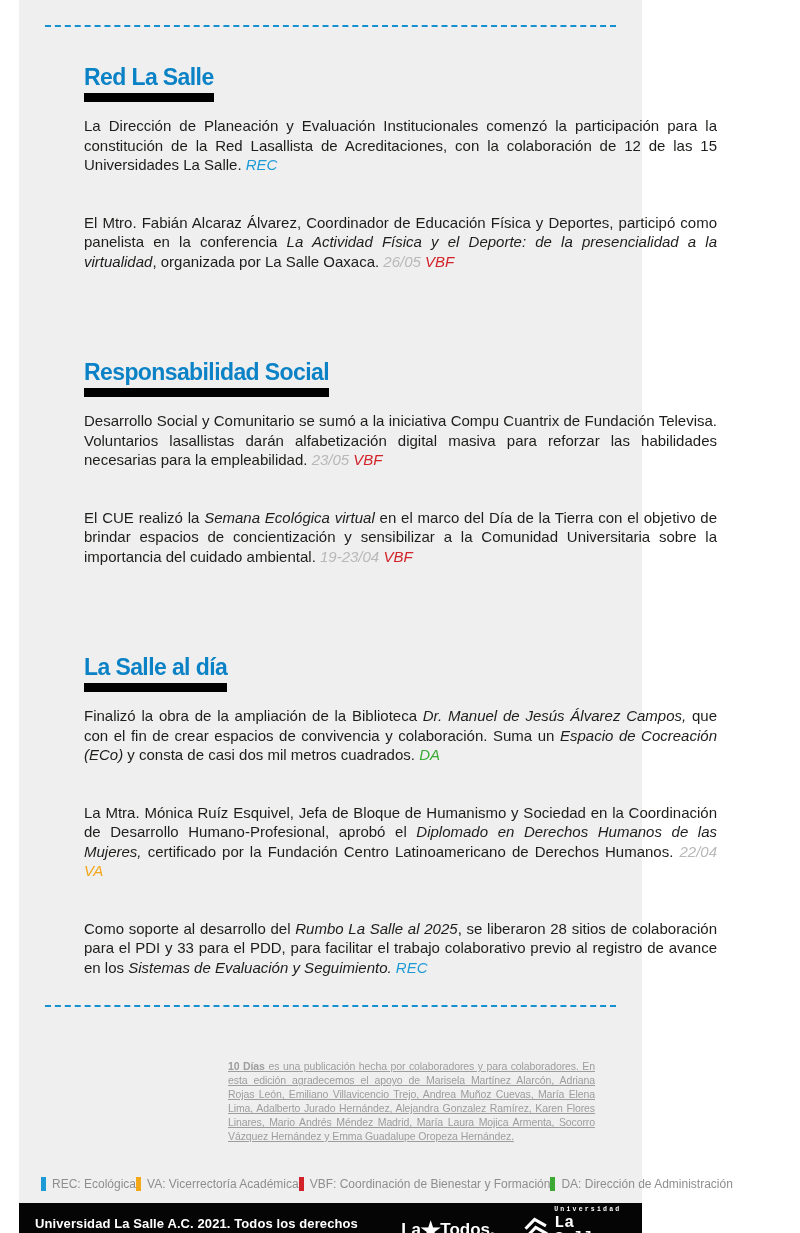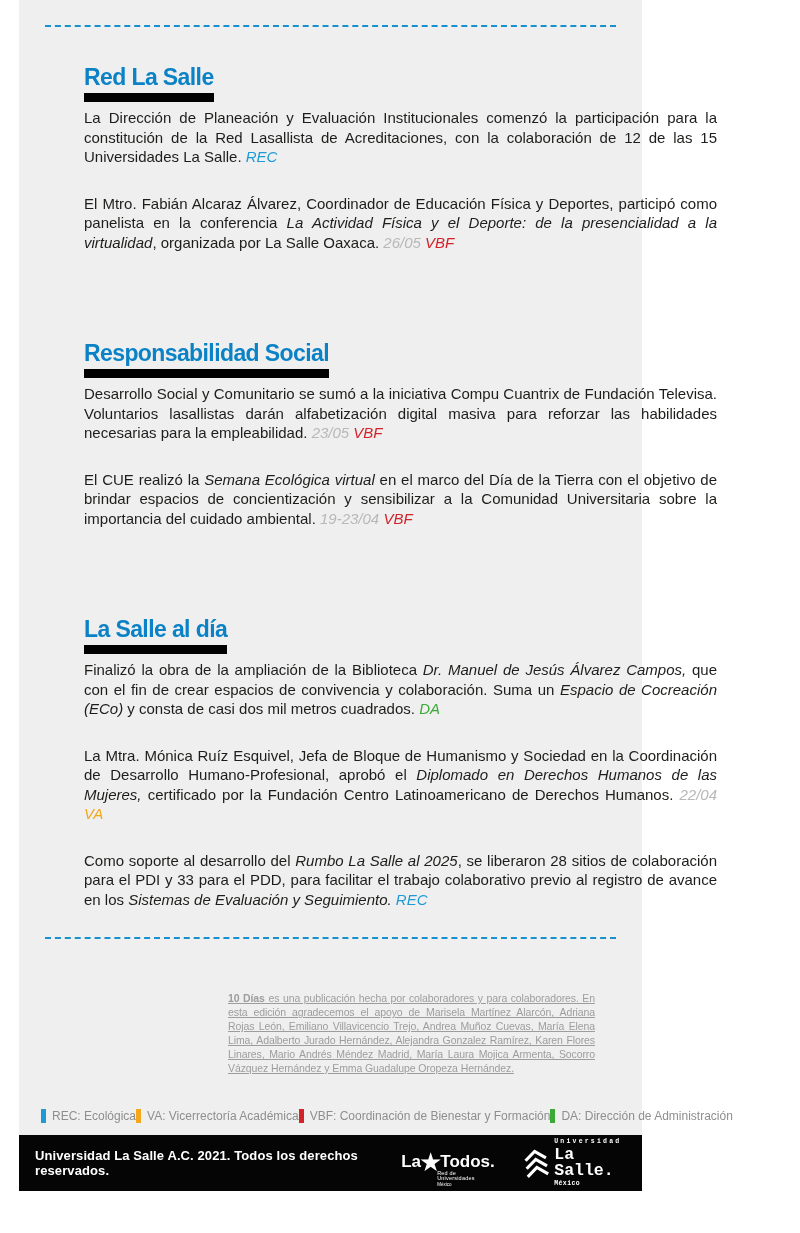--- a/index.html
+++ b/index.html
@@ -24,24 +24,24 @@
   .content{margin-left:65px;width:633px;padding-top:37px;}
   .section{margin-bottom:88px;}
   .section:last-child{margin-bottom:28px;}
   .h-wrap{display:inline-block;}
   .h-title{
     font-size:23px;line-height:26px;font-weight:bold;letter-spacing:-0.6px;
     color:var(--blue);
   }
   .h-bar{height:9px;background:#000;margin-top:3px;}
   .para{
-    margin-top:6px;font-size:15px;line-height:19.5px;color:var(--body);
+    margin-top:14px;font-size:15px;line-height:19.5px;color:var(--body);
     text-align:justify;
   }
-  .para + .para{margin-top:27px;}
+  .para + .para{margin-top:38px;}
   .r-n{font-style:normal;}
   .r-i{font-style:italic;}
   .r-date{font-style:italic;color:var(--date);}
   .r-rec{font-style:italic;color:var(--rec);}
   .r-vbf{font-style:italic;color:var(--vbf);}
   .r-va{font-style:italic;color:var(--va);}
   .r-da{font-style:italic;color:var(--da);}
   .credits{
     margin-top:52px;margin-left:209px;width:367px;
     font-size:10.5px;line-height:14px;letter-spacing:-0.1px;

